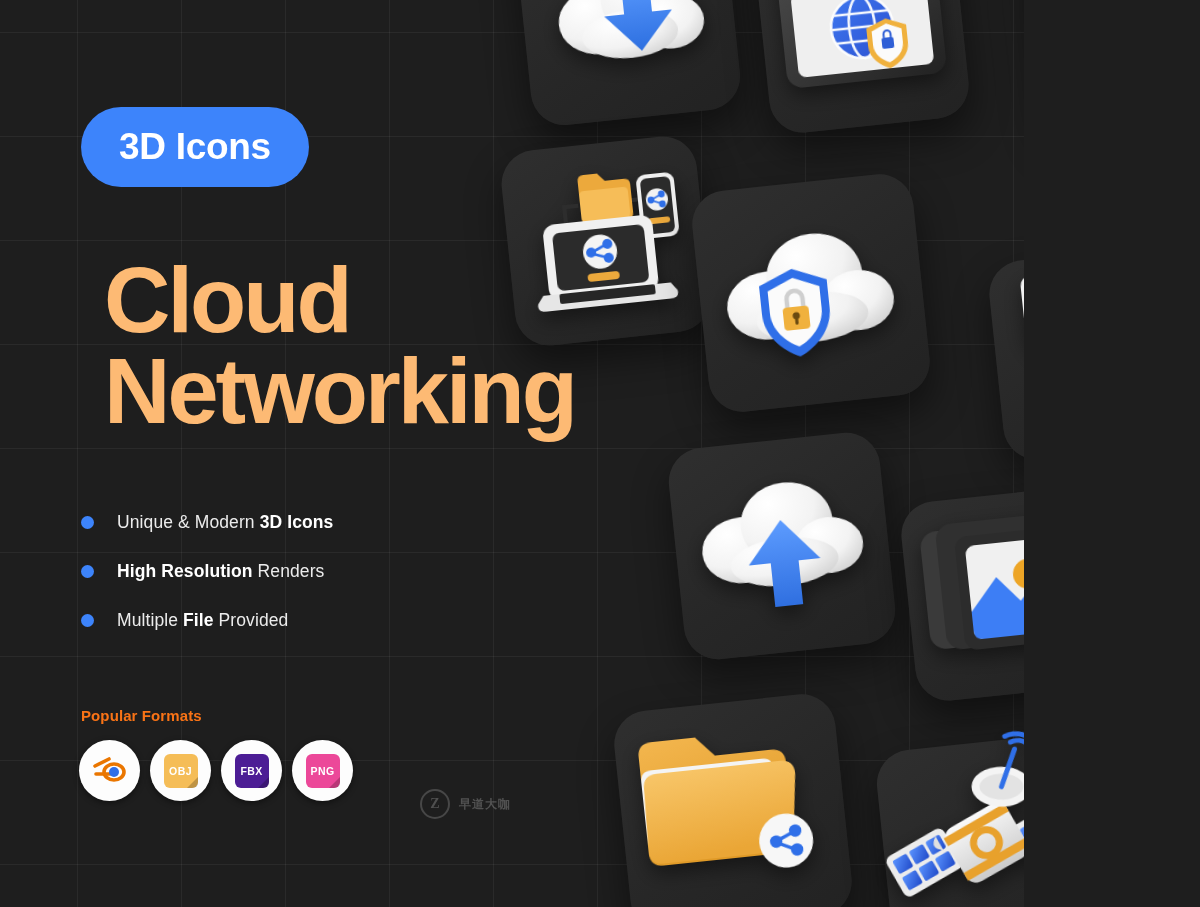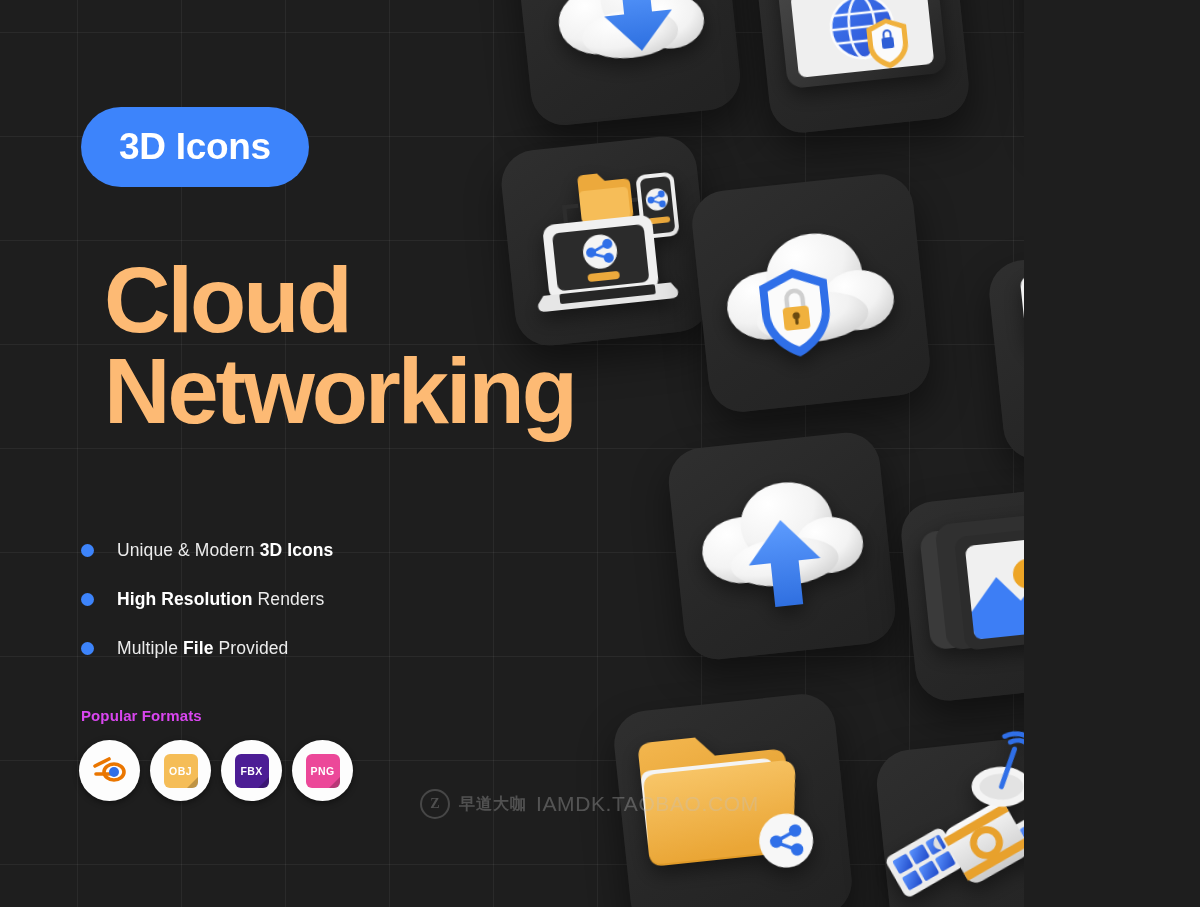--- a/index.html
+++ b/index.html
@@ -34,32 +34,32 @@
     box-sizing:border-box;
   }
 
   .headline{
     position:absolute;left:81px;top:255px;width:460px;
     color:#fdba74;font-size:92px;line-height:.99;
     font-weight:700;letter-spacing:-3px;margin-left:23px;
   }
   .headline .l2{display:block;}
 
-  .bullets{position:absolute;left:81px;top:536px;}
+  .bullets{position:absolute;left:81px;top:508px;}
   .bullet{display:flex;align-items:center;height:28px;margin-bottom:21px;}
   .dot{
     width:13px;height:13px;border-radius:50%;
     background:#3d84fb;flex:0 0 13px;margin-right:23px;
   }
   .btxt{color:#ececec;font-size:17.5px;letter-spacing:.1px;white-space:nowrap;}
   .btxt b{color:#ffffff;font-weight:700;}
 
   .formats-title{
     position:absolute;left:81px;top:707px;
-    color:#d946ef;font-size:15px;font-weight:700;letter-spacing:.1px;
+    color:#f97316;font-size:15px;font-weight:700;letter-spacing:.1px;
   }
   .formats{position:absolute;left:79px;top:740px;display:flex;gap:10px;}
   .fchip{
     width:61px;height:61px;border-radius:50%;background:#fdfdfd;
     display:flex;align-items:center;justify-content:center;
     box-shadow:0 2px 6px rgba(0,0,0,.45);
   }
   .fdoc{
     width:34px;height:34px;border-radius:6px;
     display:flex;align-items:center;justify-content:center;
@@ -77,21 +77,21 @@
     position:absolute;left:420px;top:789px;
     display:flex;align-items:center;gap:9px;
     opacity:.33;pointer-events:none;z-index:40;
   }
   .wm-logo{
     width:26px;height:26px;border-radius:50%;
     border:2px solid #9a9a9a;color:#b4b4b4;
     display:flex;align-items:center;justify-content:center;
     font-size:14px;font-weight:700;font-family:"Liberation Serif",serif;
   }
-  .wm-cn{color:#b9b9b9;font-size:16px;font-weight:700;letter-spacing:1px;}
+  .wm-cn{color:#b9b9b9;font-size:12px;font-weight:700;letter-spacing:1px;}
   .wm-url{color:#c2c2c2;font-size:21px;font-weight:400;letter-spacing:.6px;}
 
   
   .card{
     position:absolute;border-radius:34px;
     background:linear-gradient(150deg,#2f2f2f 0%,#272727 55%,#222222 100%);
     box-shadow:0 18px 38px rgba(0,0,0,.48);
     overflow:visible;
   }
   .art{position:absolute;inset:0;display:flex;align-items:center;justify-content:center;}
@@ -547,16 +547,15 @@
         <span class="fdoc" style="background:#ec4899;">
           <span>PNG</span>
         </span>
       </div>
     </div>
   </div>
 
   <div class="watermark">
     <span class="wm-logo">Z</span>
     <span class="wm-cn">早道大咖</span>
-    <span class="wm-url">IAMDK.TAOBAO.COM</span>
   </div>
 
 </div>
 
 </body></html>

